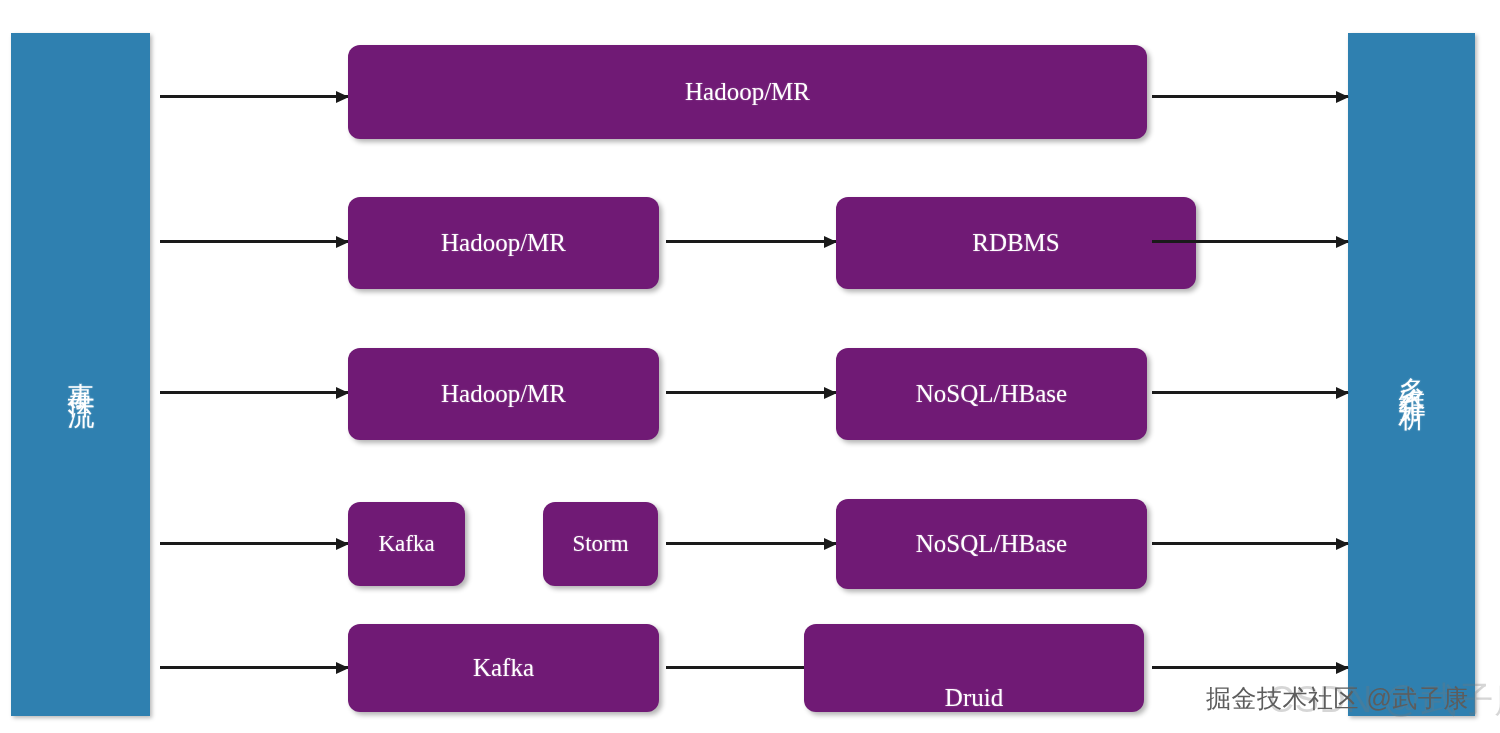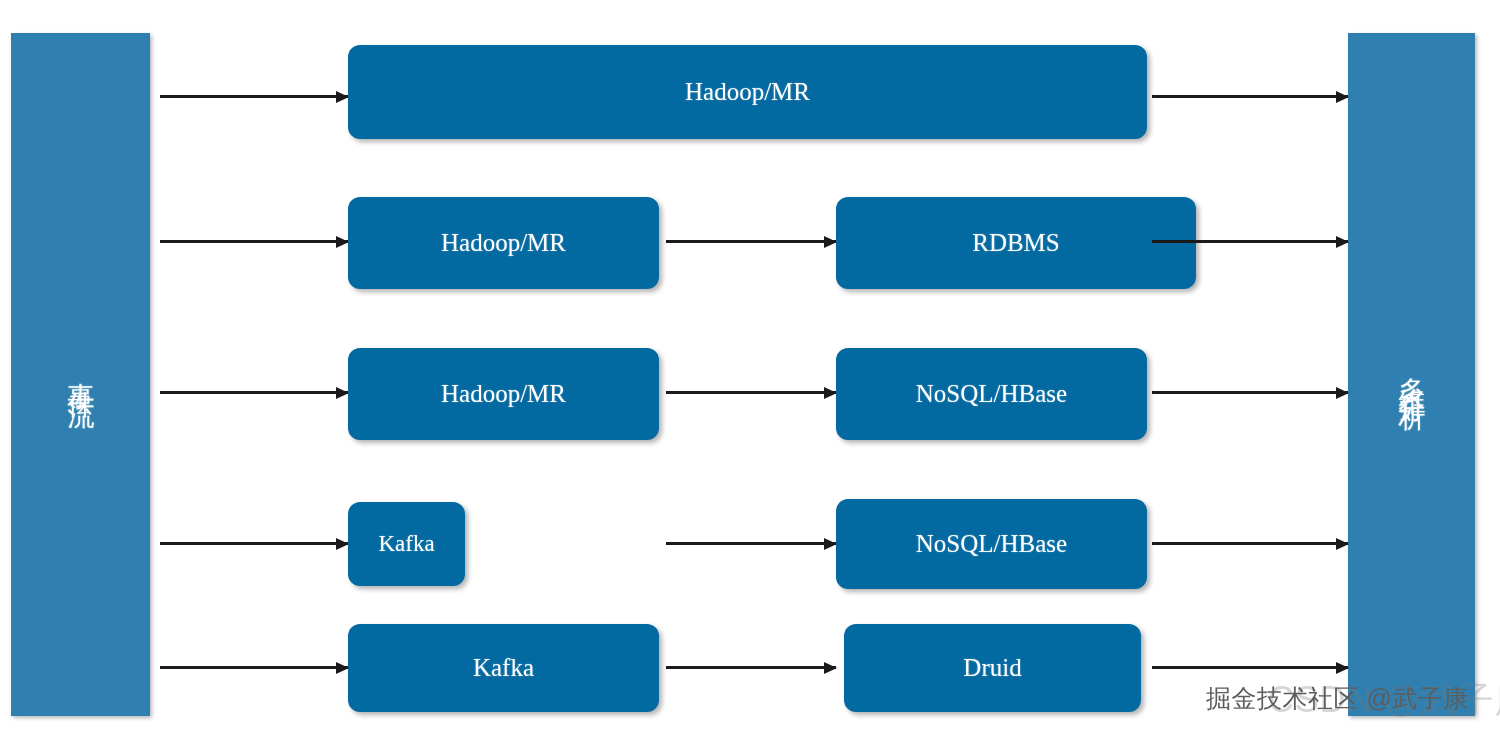--- a/index.html
+++ b/index.html
@@ -34,21 +34,21 @@
     letter-spacing: 0.34em;
     font-size: 27px;
     line-height: 1;
     font-family: "Liberation Serif", "DejaVu Serif", serif;
     text-shadow: 0 0 2px rgba(255,255,255,0.45);
   }
 
   
   .node {
     position: absolute;
-    background: #0369a1;
+    background: #701a75;
     border-radius: 12px;
     box-shadow: 3px 3px 5px rgba(0,0,0,0.30);
     color: #ffffff;
     display: flex;
     align-items: center;
     justify-content: center;
     font-size: 25px;
     text-shadow: 0 0 2px rgba(255,255,255,0.35);
     box-sizing: border-box;
   }
@@ -129,32 +129,35 @@
   <div class="arrow" style="left:666px; top:391px; width:170px;"></div>
   <div class="node" style="left:836px; top:348px; width:311px; height:92px;">
     <span>NoSQL/HBase</span>
   </div>
   <div class="arrow" style="left:1152px; top:391px; width:196px;"></div>
 
   <div class="arrow" style="left:160px; top:542px; width:188px;"></div>
   <div class="node small" style="left:348px; top:502px; width:117px; height:84px;">
     <span>Kafka</span>
   </div>
+  <div class="node small" style="left:543px; top:502px; width:115px; height:84px;">
+    <span>Storm</span>
+  </div>
   <div class="arrow" style="left:666px; top:542px; width:170px;"></div>
   <div class="node" style="left:836px; top:499px; width:311px; height:90px;">
     <span>NoSQL/HBase</span>
   </div>
   <div class="arrow" style="left:1152px; top:542px; width:196px;"></div>
 
   <div class="arrow" style="left:160px; top:666px; width:188px;"></div>
   <div class="node" style="left:348px; top:624px; width:311px; height:88px;">
     <span>Kafka</span>
   </div>
   <div class="arrow" style="left:666px; top:666px; width:170px;"></div>
-  <div class="node" style="left:844px; top:624px; width:297px; height:88px;">
+  <div class="node" style="left:804px; top:624px; width:340px; height:88px;align-items:flex-end;">
     <span>Druid</span>
   </div>
   <div class="arrow" style="left:1152px; top:666px; width:196px;"></div>
 
   <div class="watermark-back" style="left:1268px; top:676px;">CSDN @武子康</div>
   <div class="watermark-front" style="left:1206px; top:682px;">掘金技术社区 @武子康</div>
 
 </div>
 
 </body></html>

